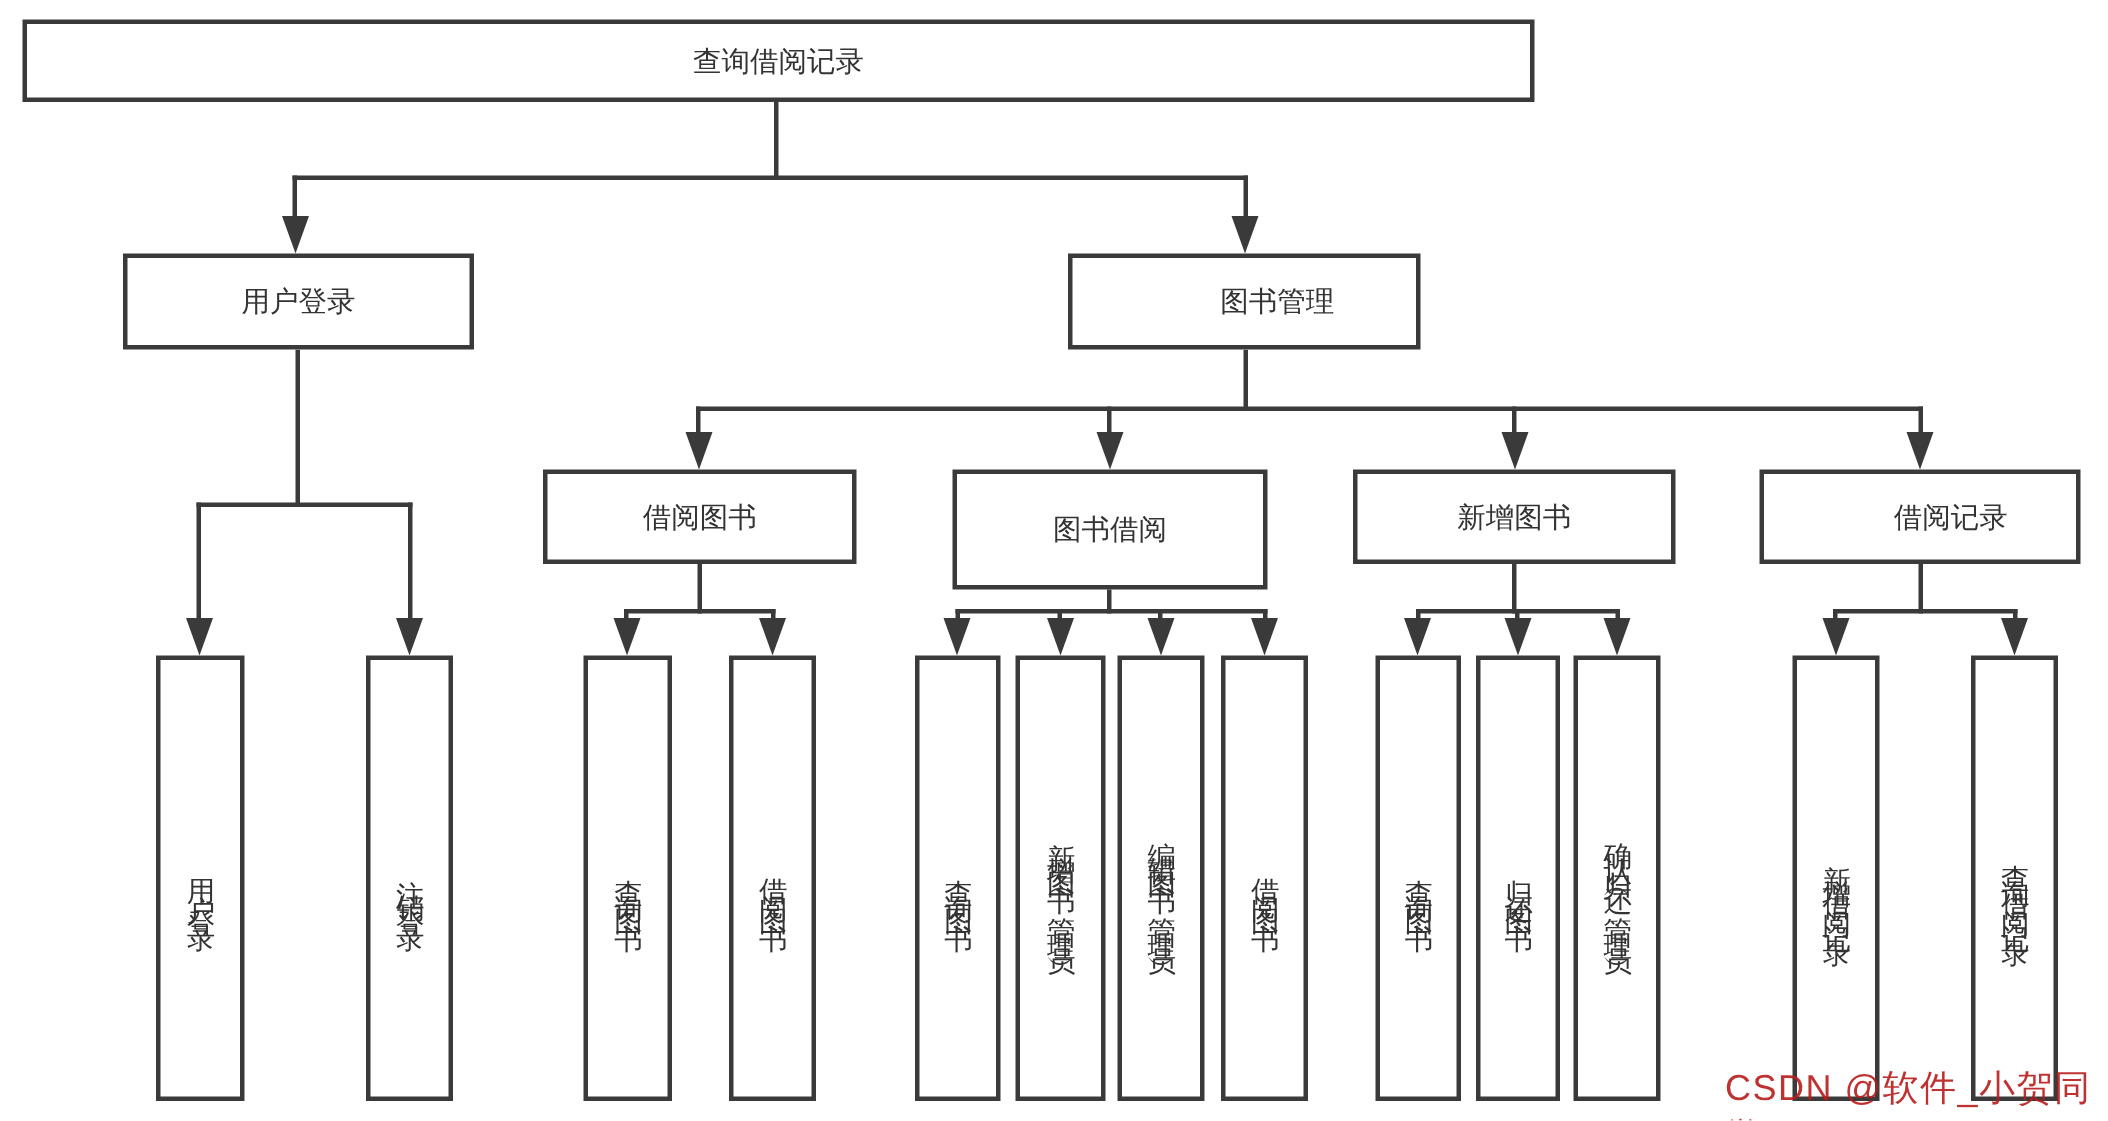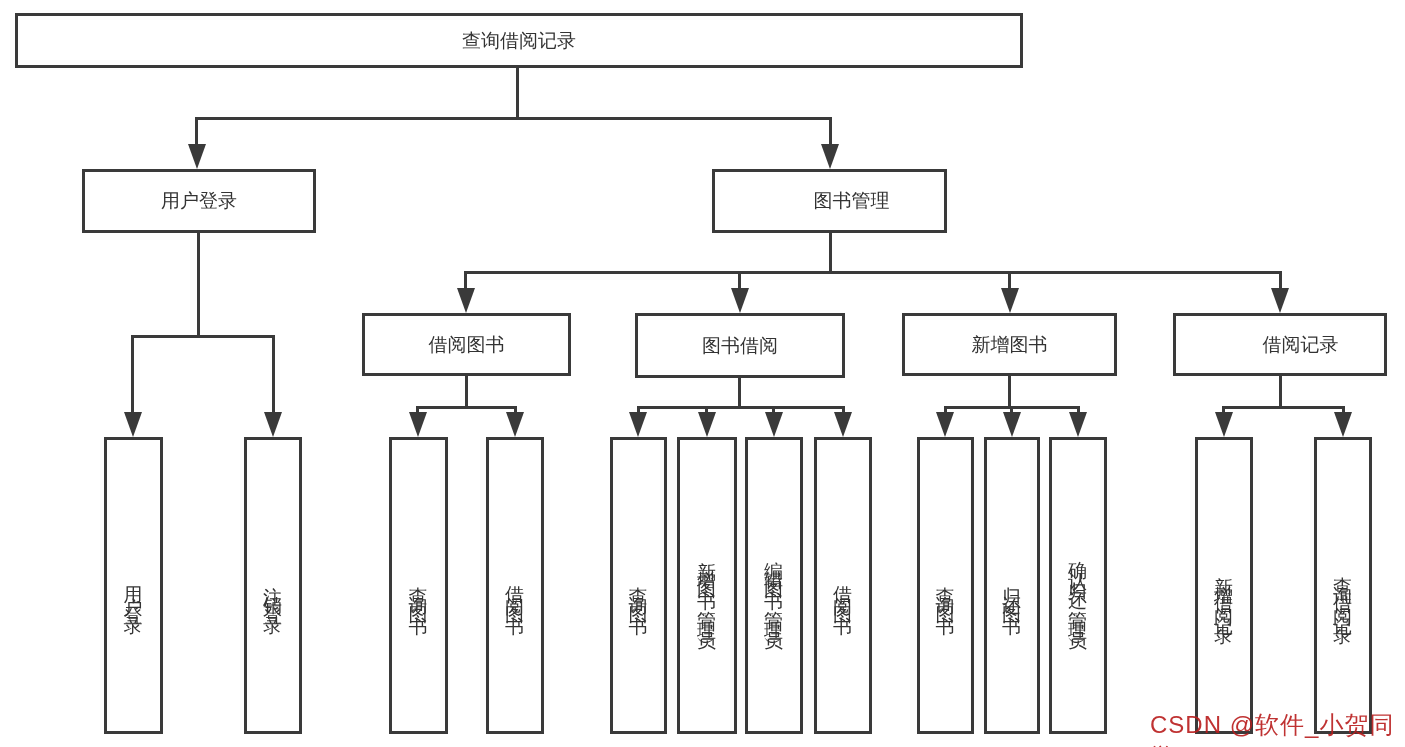--- a/index.html
+++ b/index.html
@@ -51,21 +51,21 @@
 <div class="canvas">
 
   <div class="box" style="left:15px;top:13px;width:1008px;height:55px;">查询借阅记录</div>
 
   <div class="box" style="left:82px;top:169px;width:234px;height:64px;">用户登录</div>
 
   <div class="box" style="left:712px;top:169px;width:235px;height:64px;padding-left:44px;">图书管理</div>
 
   <div class="box" style="left:362px;top:313px;width:209px;height:63px;">借阅图书</div>
 
-  <div class="box" style="left:635px;top:313px;width:210px;height:65px;">图书借阅</div>
+  <div class="box" style="left:635px;top:313px;width:210px;height:80px;">图书借阅</div>
 
   <div class="box" style="left:902px;top:313px;width:215px;height:63px;">新增图书</div>
 
   <div class="box" style="left:1173px;top:313px;width:214px;height:63px;padding-left:41px;">借阅记录</div>
 
   <div class="box vbox" style="left:104px;top:437px;width:59px;height:297px;">用户登录</div>
 
   <div class="box vbox" style="left:244px;top:437px;width:58px;height:297px;">注销登录</div>
 
   <div class="box vbox" style="left:389px;top:437px;width:59px;height:297px;">查询图书</div>

